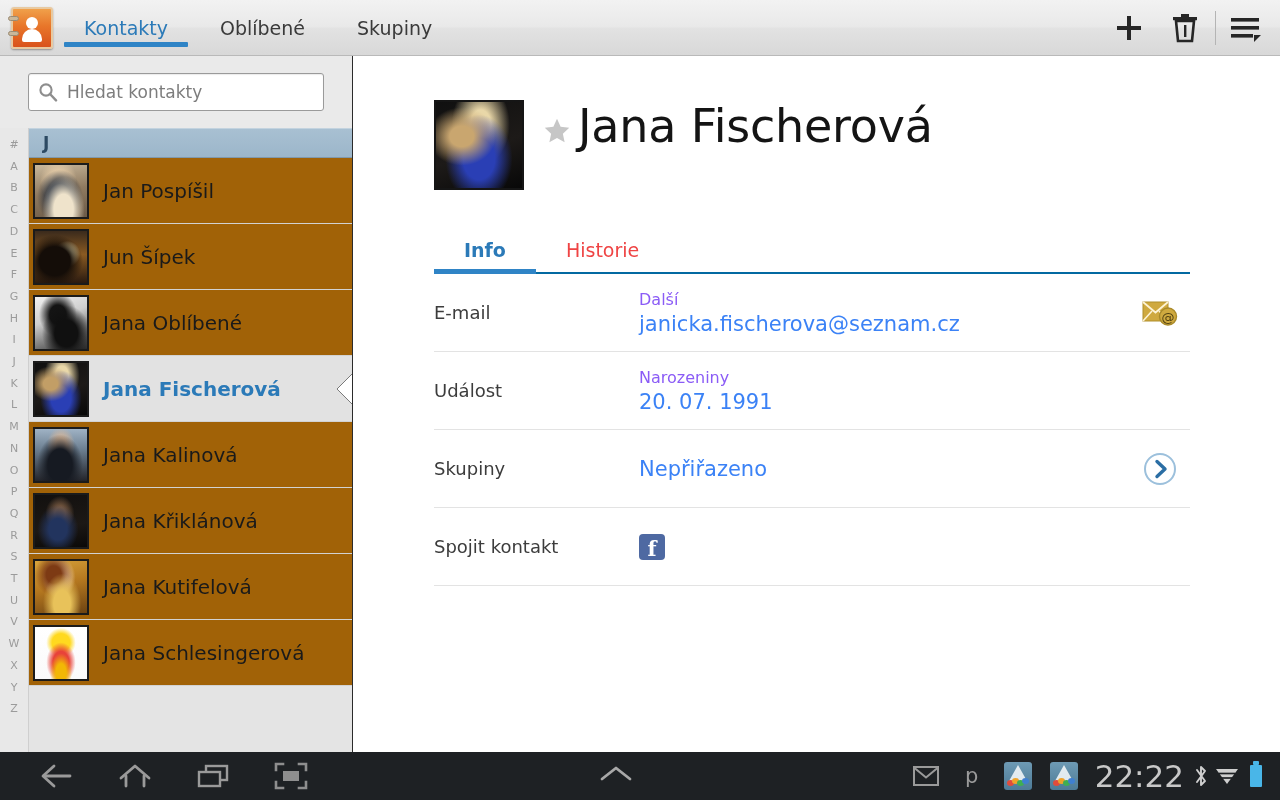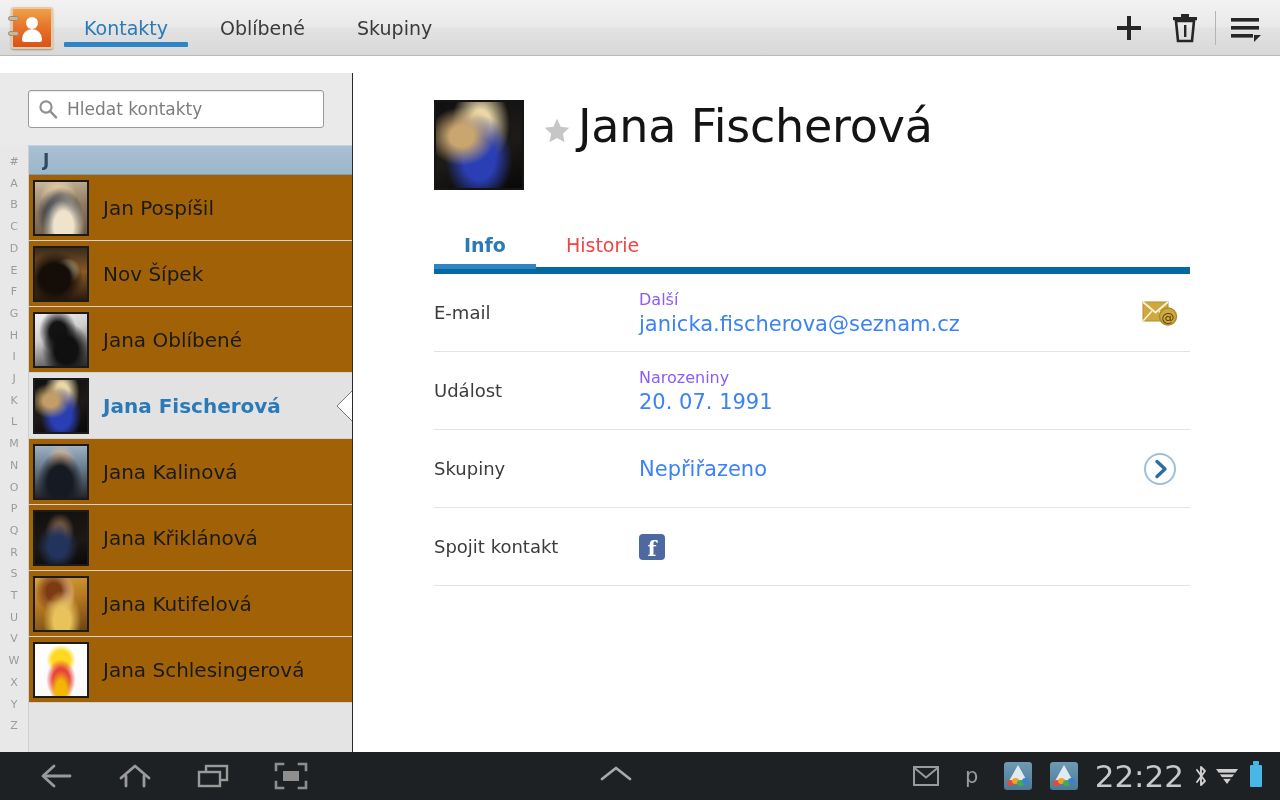--- a/index.html
+++ b/index.html
@@ -93,21 +93,21 @@
   }
   .act svg { display: block; }
   .act-sep {
     width: 1px; height: 34px;
     background: #b4b4b4;
     margin: 0 2px;
   }
 
   
   .leftpanel {
-    position: absolute; top: 73px; left: 0;
+    position: absolute; top: 56px; left: 0;
     width: 353px; height: 696px;
     background: #e8e8e8;
     border-right: 1px solid #2b2b2b;
   }
   .search-wrap {
     height: 72px;
     display: flex; align-items: center;
     padding: 0 28px;
     background: #eaeaea;
   }
@@ -231,21 +231,21 @@
     color: #141414;
     line-height: 1.05;
     letter-spacing: -0.2px;
   }
 
   .detail-tabs {
     margin-top: 36px;
     margin-left: 80px;
     margin-right: 90px;
     display: flex;
-    border-bottom: 7px solid #0369a1;
+    border-bottom: 2px solid #0369a1;
     height: 48px;
     align-items: flex-end;
   }
   .dtab {
     position: relative;
     padding: 0 30px 11px 30px;
     font-size: 19px;
     color: #ef4444;
     cursor: pointer;
   }
@@ -468,21 +468,21 @@
                 <span class="layer" style="background: radial-gradient(at 55% 85%, rgb(239, 227, 203) 0px, rgb(239, 227, 203) 24%, rgba(239, 227, 203, 0) 52%);"></span>
               </div>
               <span class="contact-name">Jan Pospíšil</span>
             </div>
             <div class="contact-row">
               <div class="avatar">
                 <span class="layer" style="background: linear-gradient(rgb(58, 42, 28) 0%, rgb(138, 90, 34) 45%, rgb(42, 26, 16) 100%);"></span>
                 <span class="layer" style="background: radial-gradient(circle at 62% 44%, rgb(255, 244, 194) 0px, rgb(255, 244, 194) 11%, rgba(255, 244, 194, 0) 30%);"></span>
                 <span class="layer" style="background: radial-gradient(at 38% 58%, rgb(20, 13, 8) 0px, rgb(20, 13, 8) 34%, rgba(20, 13, 8, 0) 62%);"></span>
               </div>
-              <span class="contact-name">Nov Šípek</span>
+              <span class="contact-name">Jun Šípek</span>
             </div>
             <div class="contact-row">
               <div class="avatar">
                 <span class="layer" style="background: linear-gradient(160deg, rgb(242, 242, 242) 0%, rgb(207, 207, 207) 40%, rgb(43, 43, 43) 100%);"></span>
                 <span class="layer" style="background: radial-gradient(at 44% 34%, rgb(20, 20, 20) 0px, rgb(20, 20, 20) 20%, rgba(20, 20, 20, 0) 46%);"></span>
                 <span class="layer" style="background: radial-gradient(at 60% 70%, rgb(16, 16, 16) 0px, rgb(16, 16, 16) 26%, rgba(16, 16, 16, 0) 55%);"></span>
               </div>
               <span class="contact-name">Jana Oblíbené</span>
             </div>
             <div class="contact-row selected">

